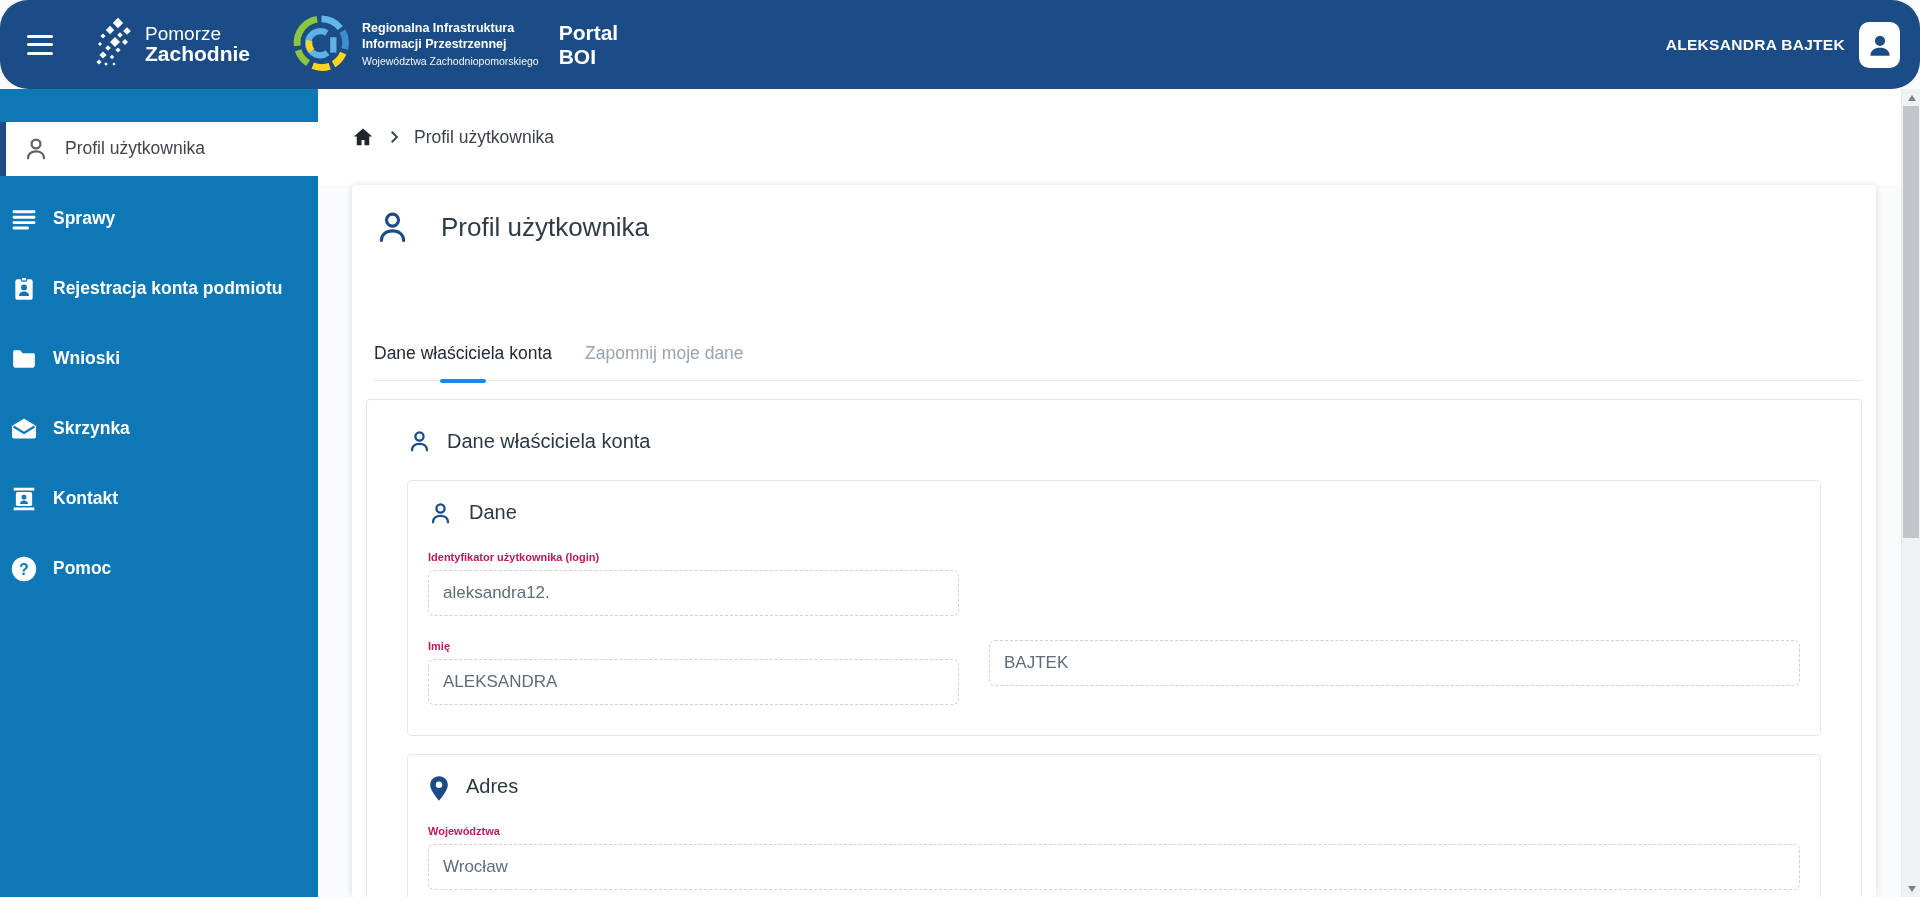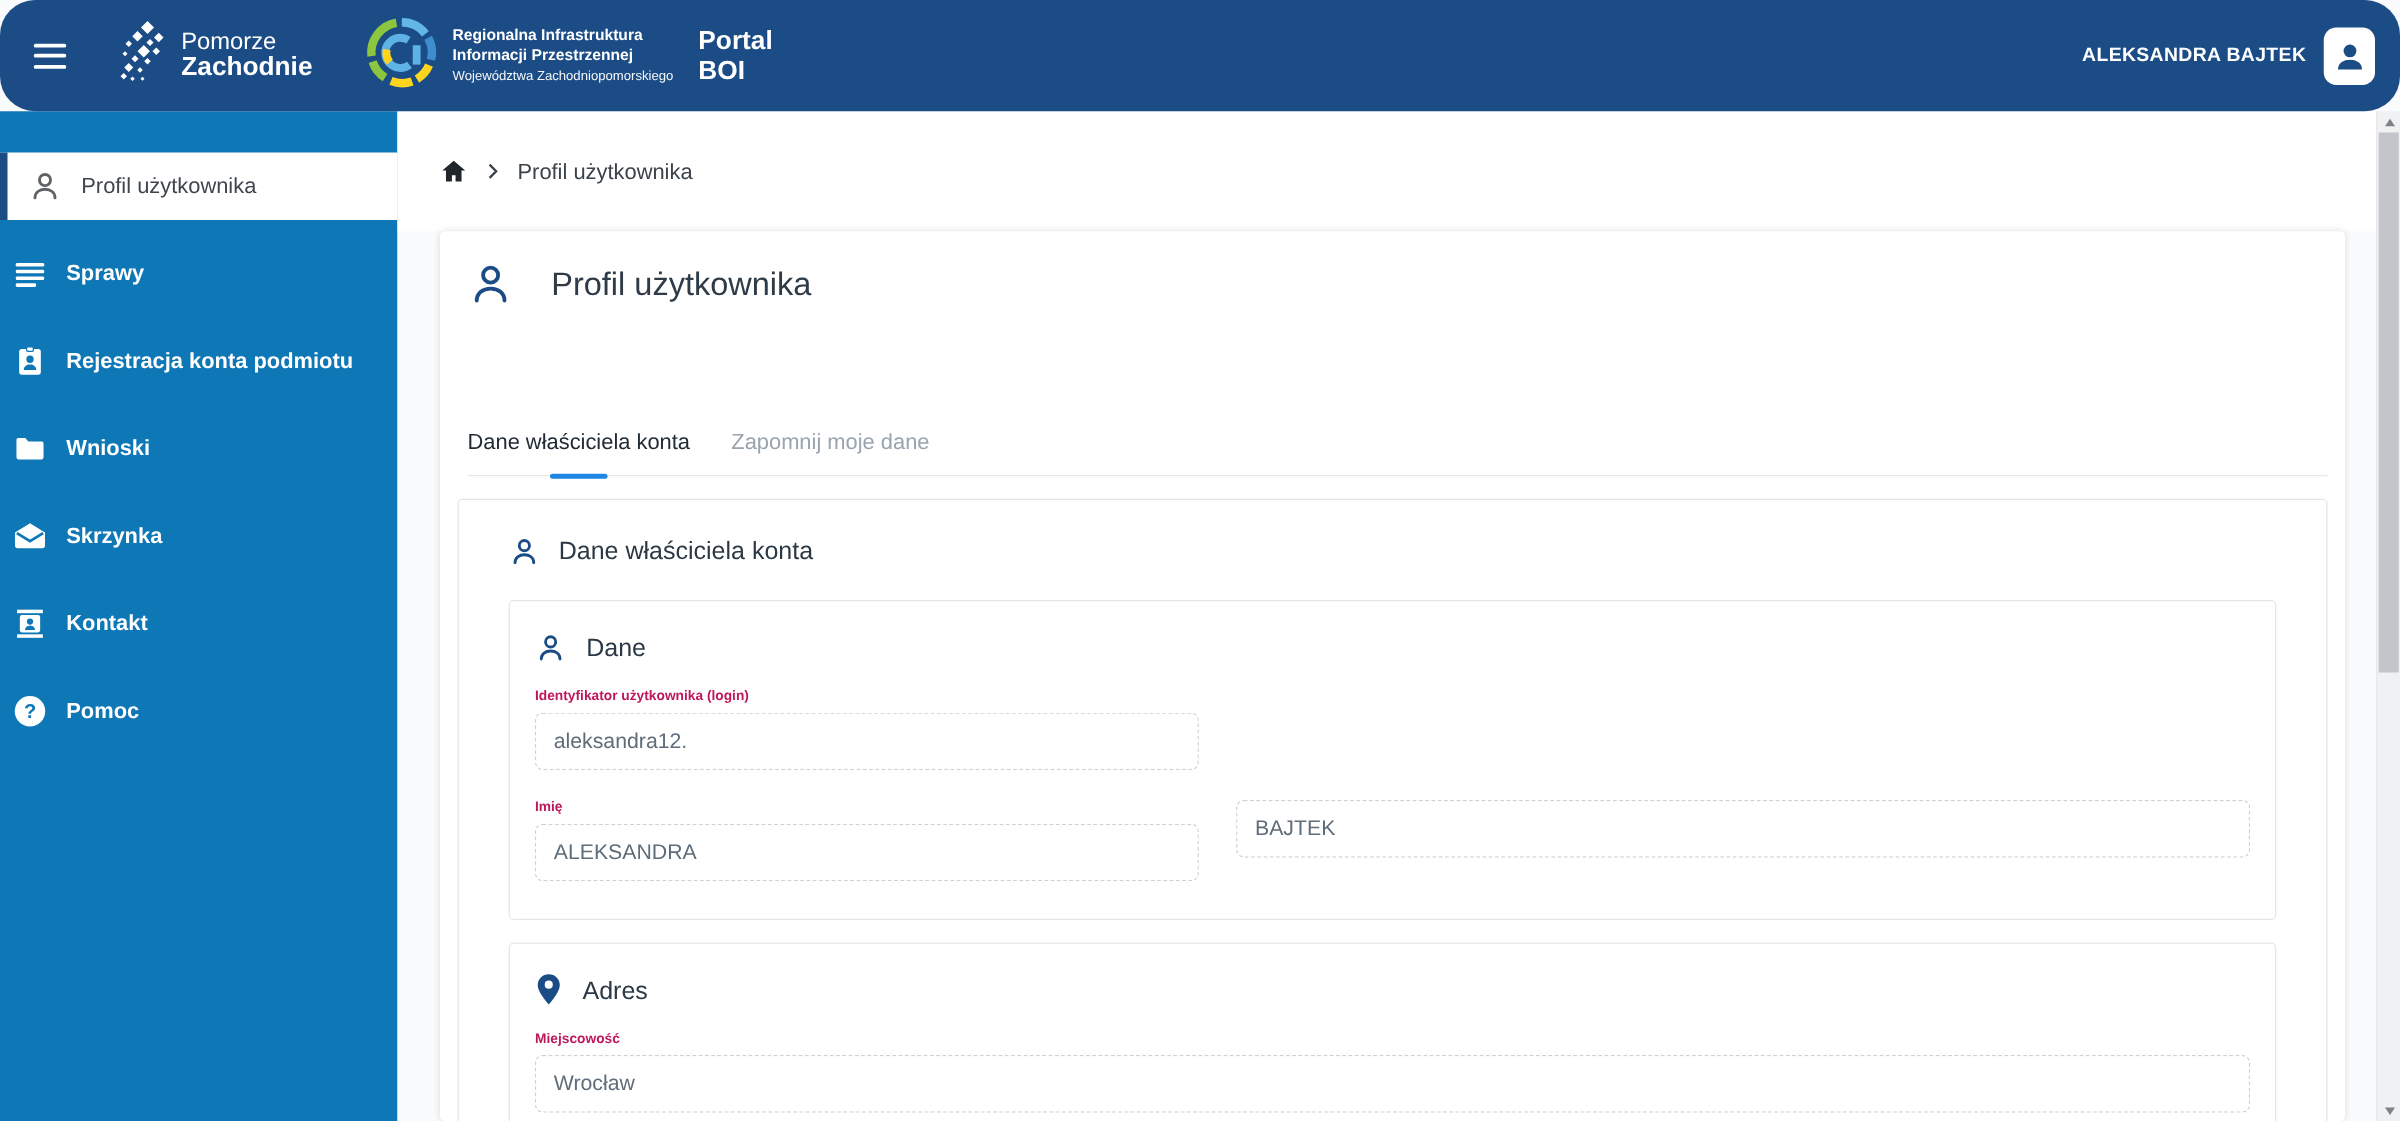--- a/index.html
+++ b/index.html
@@ -64,21 +64,21 @@
 
   .section-card{margin-top:18px;border:1px solid #e3e7ea;border-radius:4px;
     padding:26px 40px 40px 40px;}
   .section-head{display:flex;align-items:center;gap:15px;height:30px;}
   .section-head .sec-icon{color:#1b4c86;display:flex;}
   .section-title{font-size:20px;color:#2c3945;font-weight:400;}
 
   .inner-card{border:1px solid #e3e7ea;border-radius:4px;padding:20px 20px 30px 20px;}
   .inner-card.first{margin-top:24px;}
   .inner-card.second{margin-top:18px;}
-  .inner-head{display:flex;align-items:flex-end;gap:16px;height:30px;margin-bottom:20px;}
+  .inner-head{display:flex;align-items:flex-start;gap:16px;height:30px;margin-bottom:20px;}
   .inner-head .sec-icon{color:#1b4c86;display:flex;}
 
   .field{margin-top:8px;}
   .field-label{font-size:11px;color:#be185d;margin-bottom:7px;font-weight:bold;}
   .text-input{height:46px;border:1px dashed #c9d2d9;border-radius:6px;background:#fff;
     font-size:17px;color:#5f6c79;padding:0 14px;box-sizing:border-box;width:100%;
     font-family:inherit;outline:none;}
   .w-login{width:531px;}
   .field-row{display:flex;gap:30px;margin-top:24px;}
   .col-1{width:531px;flex:none;}
@@ -332,21 +332,21 @@
             <span class="sec-icon">
               <svg width="22" height="27" viewBox="0 0 24 30" fill="#1b4c86">
                 <path d="M12 1.5 C6.4 1.5 2.2 5.7 2.2 11.2 c0 6.8 9.8 17.3 9.8 17.3 s9.8-10.5 9.8-17.3 C21.8 5.7 17.6 1.5 12 1.5 Z"></path>
                 <circle cx="12" cy="10.8" r="3.6" fill="#fff"></circle>
               </svg>
             </span>
             <span class="section-title">Adres</span>
           </div>
 
           <div class="field">
-            <div class="field-label">Miejscowość</div>
+            <div class="field-label">Województwa</div>
             <input class="text-input" type="text" value="Wrocław" style="">
           </div>
         </div>
 
       </section>
     </div>
   </main>
 
   <div class="scrollbar">
     <div class="sb-btn sb-up">

